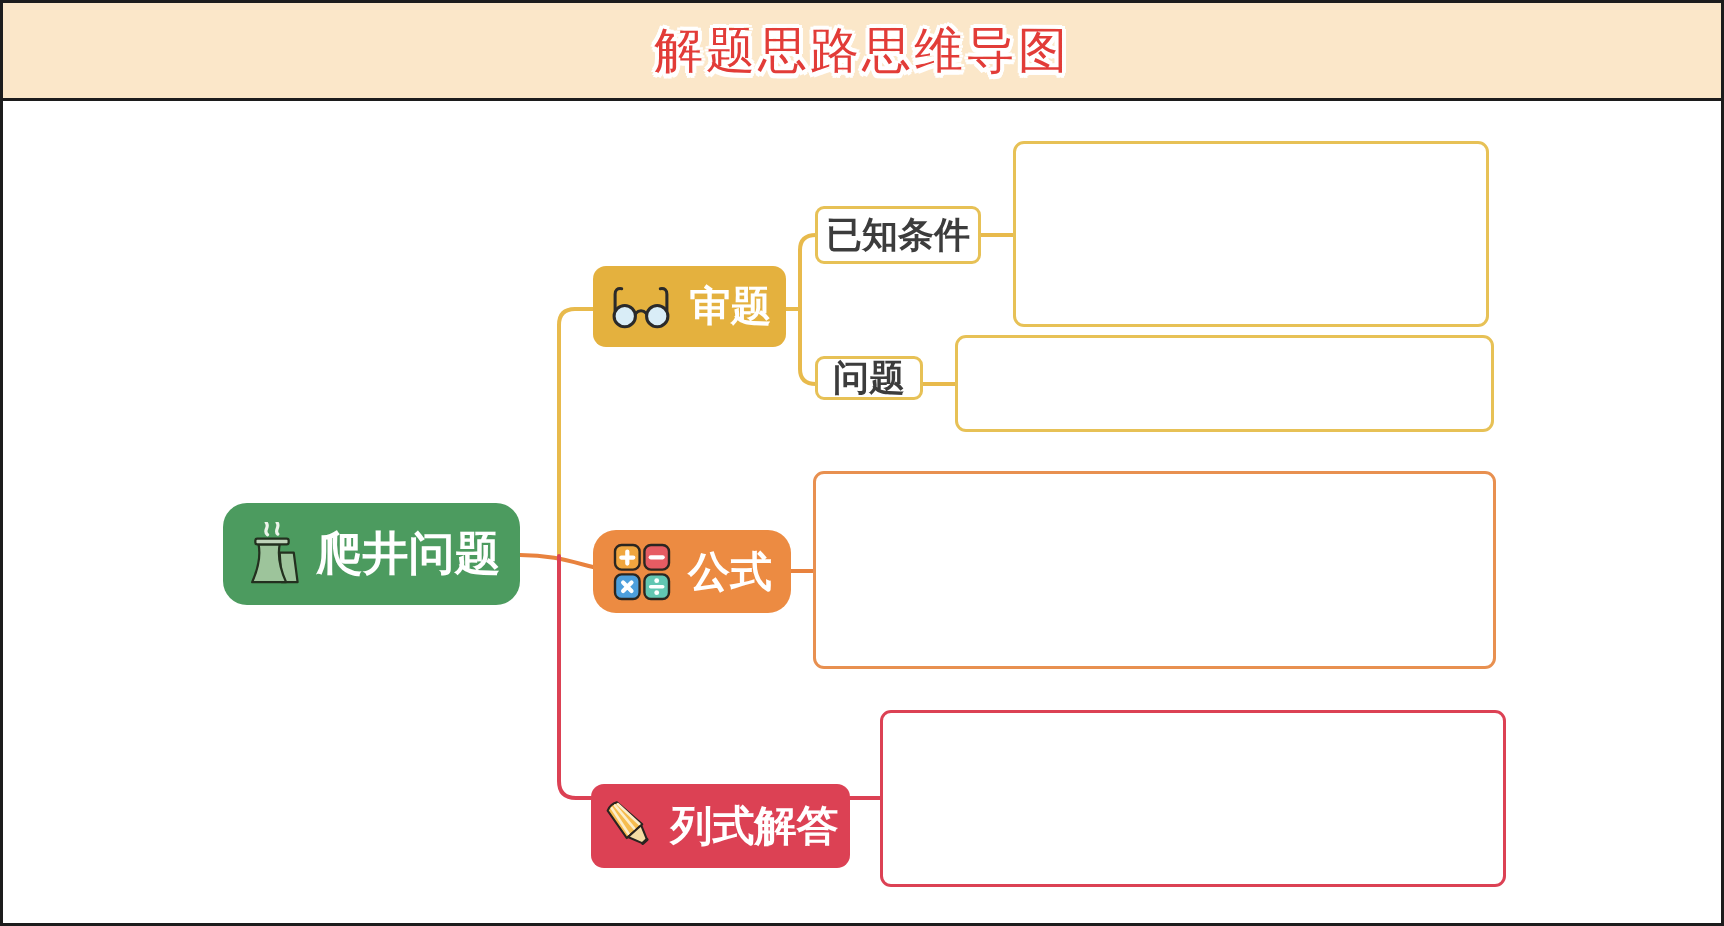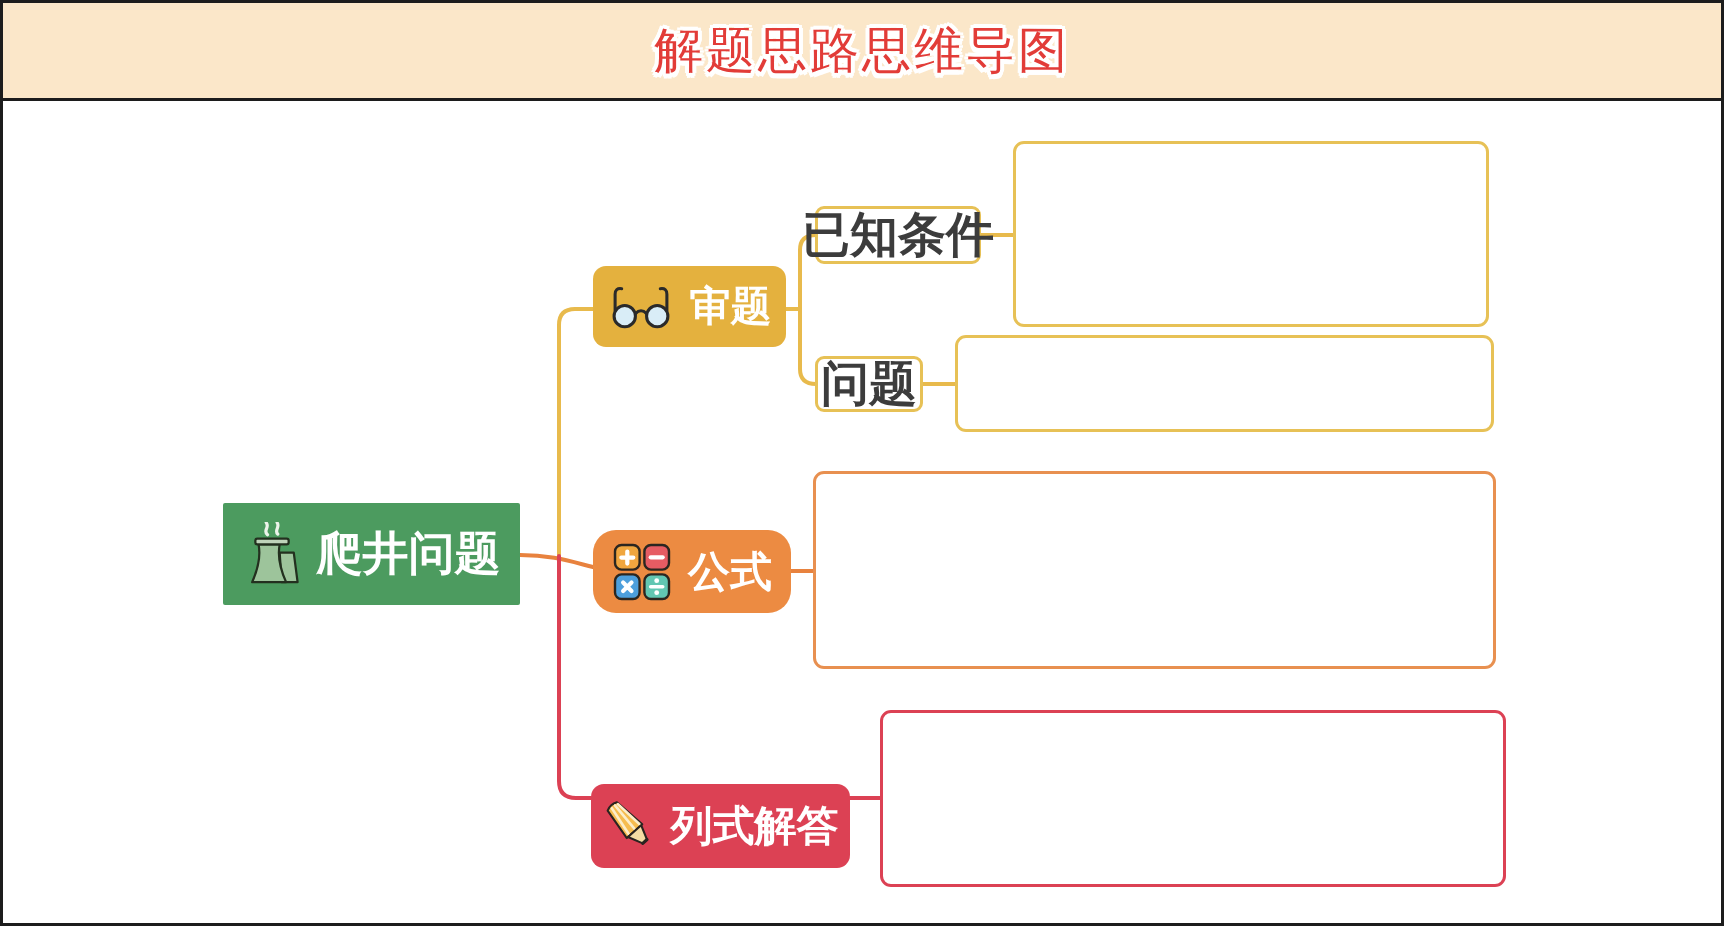--- a/index.html
+++ b/index.html
@@ -28,36 +28,36 @@
   #wires path{fill:none;stroke-width:4;stroke-linecap:round;}
   .w-orange{stroke:var(--line-orange,#E8823E);}
   .w-gold{stroke:var(--line-gold,#E8BA4C);}
   .w-red{stroke:var(--line-red,#DC4154);}
   
   .node{
     position:absolute;z-index:2;display:flex;align-items:center;justify-content:center;
     box-sizing:border-box;color:#fff;font-weight:800;gap:16px;font-family:Liberation Mono, monospace;
   }
   .node .lbl{white-space:nowrap;}
-  #node-root{left:220px;top:500px;width:297px;height:102px;border-radius:2px;
+  #node-root{left:220px;top:500px;width:297px;height:102px;border-radius:24px;
     background:var(--root-green,#4C9B5F);font-size:46px;}
   #node-shenti{left:590px;top:263px;width:193px;height:81px;border-radius:13px;
     background:var(--branch-gold,#E4B13E);font-size:41px;}
   #node-gongshi{left:590px;top:527px;width:198px;height:83px;border-radius:23px;
     background:var(--branch-orange,#EC8B42);font-size:42px;}
   #node-lieshi{left:588px;top:753px;width:259px;height:84px;border-radius:13px;
     background:var(--branch-red,#DC4154);font-size:42px;margin-top:28px;}
   .leaf{
     position:absolute;z-index:2;display:flex;align-items:center;justify-content:center;
     box-sizing:border-box;background:#fff;border-radius:9px;
     border:3px solid var(--box-border-gold,#E7C156);
-    color:var(--leaf-text,#3C3C3C);font-weight:800;font-size:48px;white-space:nowrap;
+    color:var(--leaf-text,#3C3C3C);font-weight:800;font-size:36px;white-space:nowrap;
   }
   #leaf-yizhi{left:812px;top:203px;width:166px;height:58px;}
-  #leaf-wenti{left:812px;top:353px;width:108px;height:56px;text-align:right;}
+  #leaf-wenti{left:812px;top:353px;width:108px;height:44px;text-align:right;}
   .notebox{position:absolute;z-index:2;background:#fff;box-sizing:border-box;border-radius:11px;}
   #box-yizhi{left:1010px;top:138px;width:476px;height:186px;border:3px solid var(--box-border-gold,#E7C156);}
   #box-wenti{left:952px;top:332px;width:539px;height:97px;border:3px solid var(--box-border-gold,#E7C156);}
   #box-gongshi{left:810px;top:468px;width:683px;height:198px;border:3px solid var(--box-border-orange,#E89050);}
   #box-lieshi{left:877px;top:707px;width:626px;height:177px;border:3px solid var(--box-border-red,#DC4154);}
   .icn{display:inline-flex;flex:none;}
 </style>
 </head>
 <body>
 

